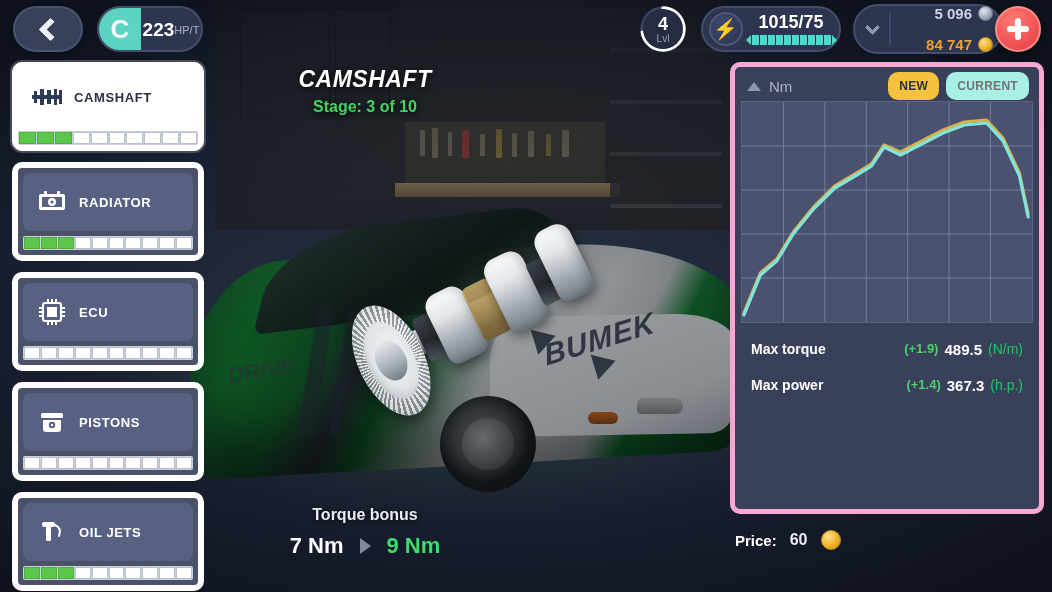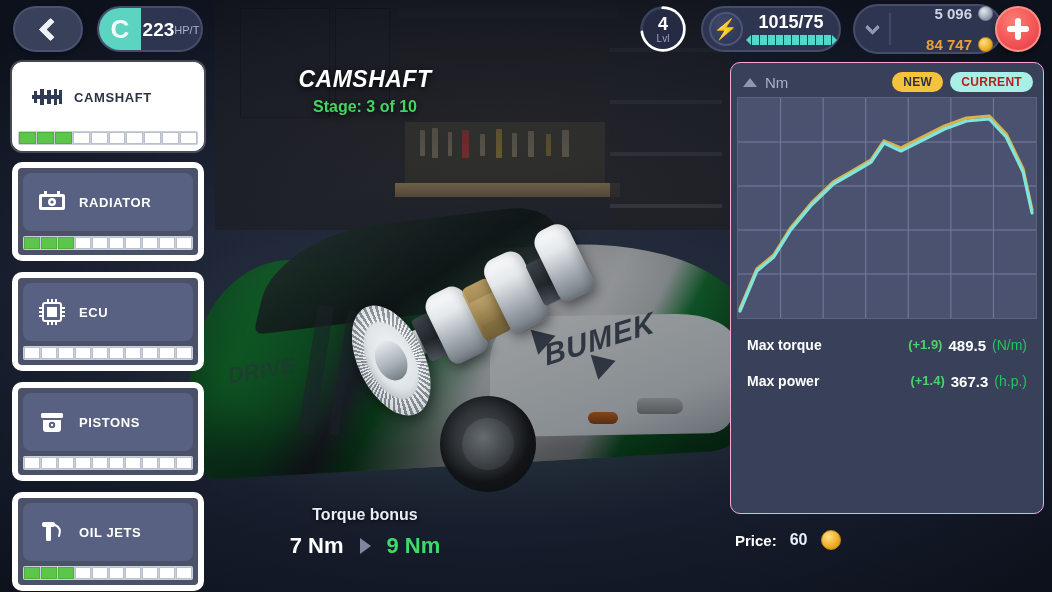--- a/index.html
+++ b/index.html
@@ -307,34 +307,34 @@
   .tb-title { font:700 16px "Liberation Sans",sans-serif; color:#e8ecf4; text-shadow:0 1px 4px rgba(0,0,0,.8);}
   .tb-row { margin-top:9px; display:flex; align-items:center; justify-content:center; gap:16px; }
   .tb-old { font:700 22px "Liberation Sans",sans-serif; color:#ffffff; }
   .tb-arrow { width:0;height:0;border-top:8px solid transparent;border-bottom:8px solid transparent;
     border-left:11px solid #7e879e;}
   .tb-new { font:700 22px "Liberation Sans",sans-serif; color:#3ddb6b; }
 
   
   .right-panel {
     position:absolute; left:730px; top:62px; width:314px; height:452px;
-    background:#39405a; border:1px solid #f9a8d4; border-radius:10px; z-index:25;
+    background:#39405a; border:5px solid #f9a8d4; border-radius:10px; z-index:25;
     padding:6px;
   }
   .chart-head {
     height:26px; display:flex; align-items:center; gap:8px; padding:0 4px 0 6px;
   }
   .tri-up { width:0;height:0;border-left:7px solid transparent;border-right:7px solid transparent;
     border-bottom:9px solid #8e97ae;}
   .nm-label { font:400 15px "Liberation Sans",sans-serif; color:#aab2c6; }
   .legend { margin-left:auto; display:flex; gap:7px; }
-  .pill { height:20px; padding:0 11px; border-radius:10px;
+  .pill { height:28px; padding:0 11px; border-radius:10px;
     font:700 12px "Liberation Sans",sans-serif; display:flex; align-items:center; letter-spacing:.3px;}
   .pill.new { background:#f5c23e; color:#2e3046; }
-  .pill.current { background:#a8f0e6; color:#b91c1c; }
+  .pill.current { background:#a8f0e6; color:#737373; }
 
   .chart-area { position:relative; height:222px; margin-top:2px;
     background:#4a5270; border:1px solid #5a6280; }
   .chart-svg { position:absolute; inset:0; width:100%; height:100%; }
   .rpm-foot { height:26px; background:#434a66; border:1px solid #5a6280; border-top:none;
     display:flex; align-items:center; justify-content:flex-end; gap:6px; padding-right:10px;}
   .rpm-label { font:400 14px "Liberation Sans",sans-serif; color:#99a2b8; }
   .tri-right { width:0;height:0;border-top:6px solid transparent;border-bottom:6px solid transparent;
     border-left:9px solid #99a2b8;}
 

